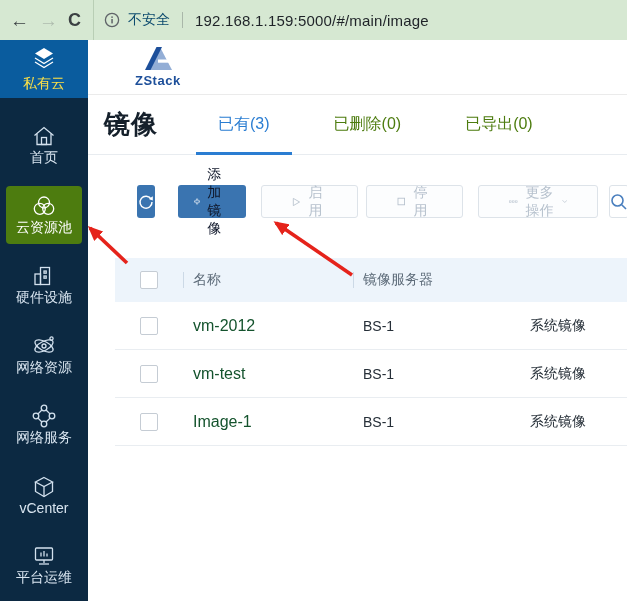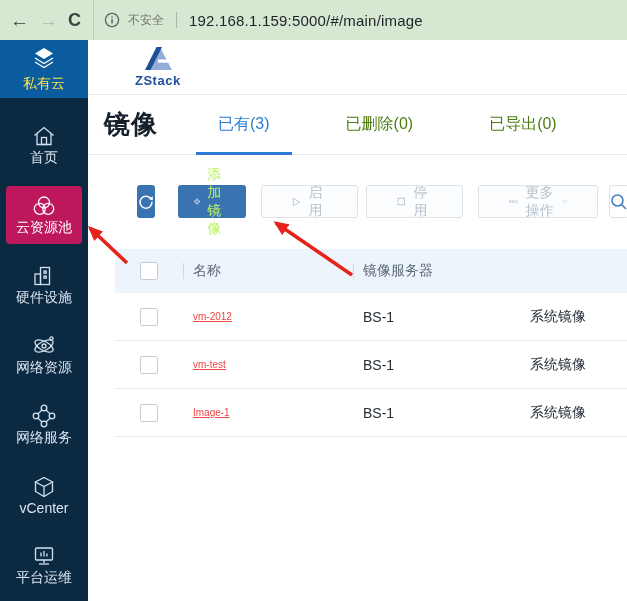--- a/index.html
+++ b/index.html
@@ -7,78 +7,78 @@
   body { font-family:"Liberation Sans", sans-serif; background:#fff; position:relative; }
 
   
   .browser-bar { height:40px; background:#d6e8d2; display:flex; align-items:center; }
   .nav-btns { display:flex; align-items:center; gap:10px; padding:0 12px 0 10px; }
   .nav-btn { font-size:19px; color:#3b4043; cursor:pointer; line-height:1; }
   .nav-btn.disabled { color:#aebbae; }
   .nav-btn.refresh { font-size:18px; font-weight:bold; }
   .addr-bar { flex:1; height:40px; border-left:1px solid #b9ceb5; display:flex; align-items:center; gap:8px; padding-left:10px; }
   .info-icon { width:16px; height:16px; }
-  .sec-label { font-size:12px; color:#737373; }
+  .sec-label { font-size:14px; color:#0c4a6e; }
   .addr-sep { width:1px; height:16px; background:#a9b7a9; margin:0 4px; }
   .url-text { font-size:15px; color:#1f2328; letter-spacing:.2px; }
 
   
   .app { display:flex; height:561px; }
 
   
   .sidebar { width:88px; background:#0c2942; flex-shrink:0; display:flex; flex-direction:column; }
   .product { height:58px; background:#0a5c9e; display:flex; flex-direction:column; align-items:center; justify-content:center; gap:4px; color:#fde047; font-size:14px; cursor:pointer; }
   .nav { padding-top:12px; display:flex; flex-direction:column; }
   .nav-item { height:70px; display:flex; align-items:center; justify-content:center; cursor:pointer; }
   .pill { width:76px; display:flex; flex-direction:column; align-items:center; gap:0; padding:7px 0; border-radius:4px; color:#d9e5f0; font-size:14px; }
-  .nav-item.selected .pill { background:#be185d; color:#fff;text-align:right; }
+  .nav-item.selected .pill { background:#4d7c0f; color:#fff;text-align:right; }
   .s-icon { width:26px; height:26px; display:block; }
   .s-icon * { stroke:#d3e1ee; stroke-width:1.3; fill:none; }
   .nav-item.selected .s-icon *, .product .s-icon * { stroke:#fff; }
   .product .s-icon .solid { fill:#fff; stroke:none; }
 
   
   .main { flex:1; display:flex; flex-direction:column; background:#fff; min-width:0; }
   .main-header { height:55px; border-bottom:1px solid #ebebeb; display:flex; align-items:center; }
   .logo { margin-left:47px; display:flex; flex-direction:column; align-items:center; cursor:pointer; }
   .logo-text { color:#1d4f9a; font-weight:bold; font-size:13px; letter-spacing:.5px; margin-top:1px; }
 
   .tab-row { height:60px; border-bottom:1px solid #e8ecf0; display:flex; align-items:stretch; }
   .page-title { align-self:center; margin-left:16px; font-size:26px; font-weight:bold; color:#15202b; letter-spacing:1px; }
-  .tabs { display:flex; margin-left:38px; gap:32px; }
+  .tabs { display:flex; margin-left:38px; gap:20px; }
   .tab { display:flex; align-items:center; padding:0 22px; font-size:16px; color:#4d7c0f; position:relative; cursor:pointer; }
   .tab.active { color:#2a7dd2; }
   .tab.active::after { content:""; position:absolute; left:0; right:0; bottom:-1px; height:3px; background:#2a7dd2; }
 
   
   .toolbar { margin-top:30px; padding-left:49px; display:flex; align-items:center; height:33px; }
   .btn { height:33px; border-radius:3px; display:flex; align-items:center; justify-content:center; font-size:14px; cursor:pointer; }
   .btn-refresh { width:32px; background:#3a74b0; margin-right:23px; }
-  .btn-add { background:#3a74b0; color:#bef264; padding:2px 16px; gap:7px; margin-right:15px; }
+  .btn-add { background:#3a74b0; color:#0f172a; padding:2px 16px; gap:7px; margin-right:15px; }
   .btn-ghost { background:#fcfdfe; border:1px solid #dde3e9; color:#b6c1cd; padding:0 30px; gap:8px; }
   .btn-enable { margin-right:8px; }
   .btn-disable { margin-right:15px; }
   .btn-more { margin-right:11px; }
   .btn-search { width:32px; background:#fff; border:1px solid #dde3e9; }
   .g-icon { display:block; }
 
   
-  .table { margin:31px 0 0 27px; width:calc(100% - 27px); }
+  .table { margin:40px 0 0 27px; width:calc(100% - 27px); }
   .thead { height:44px; background:#edf4fb; display:flex; align-items:center; }
   .cell { display:flex; align-items:center; height:100%; position:relative; }
   .c0 { width:68px; flex-shrink:0; }
   .c1 { width:170px; flex-shrink:0; padding-left:10px; }
   .c2 { width:167px; flex-shrink:0; padding-left:10px; }
   .c3 { flex:1; padding-left:10px; min-width:0; }
   .thead .c1::before, .thead .c2::before, .thead .c3::before {
     content:""; position:absolute; left:0; top:14px; bottom:14px; width:1px; background:#ccd9e6; }
   .th-label { font-size:14px; color:#5d6b79; }
   .checkbox { width:18px; height:18px; border:1px solid #c5ccd4; border-radius:2px; background:#fff; margin-left:25px; cursor:pointer; }
   .trow { height:48px; display:flex; align-items:center; border-bottom:1px solid #e9edf1; background:#fff; }
-  .name-link { font-size:10px; color:#ef4444; cursor:pointer;text-decoration:underline; }
+  .name-link { font-size:16px; color:#14532d; cursor:pointer; }
   .cell-text { font-size:14px; color:#262f38; }
 
   
   .arrow-overlay { position:absolute; left:0; top:0; width:627px; height:601px; pointer-events:none; z-index:50; }
 </style>
 </head>
 <body>
 
 <div class="browser-bar">
   <div class="nav-btns">

